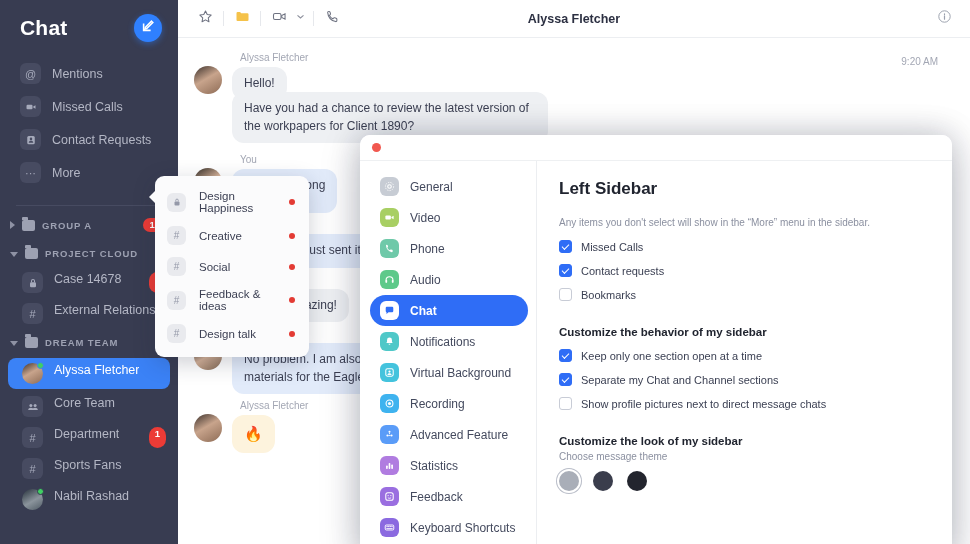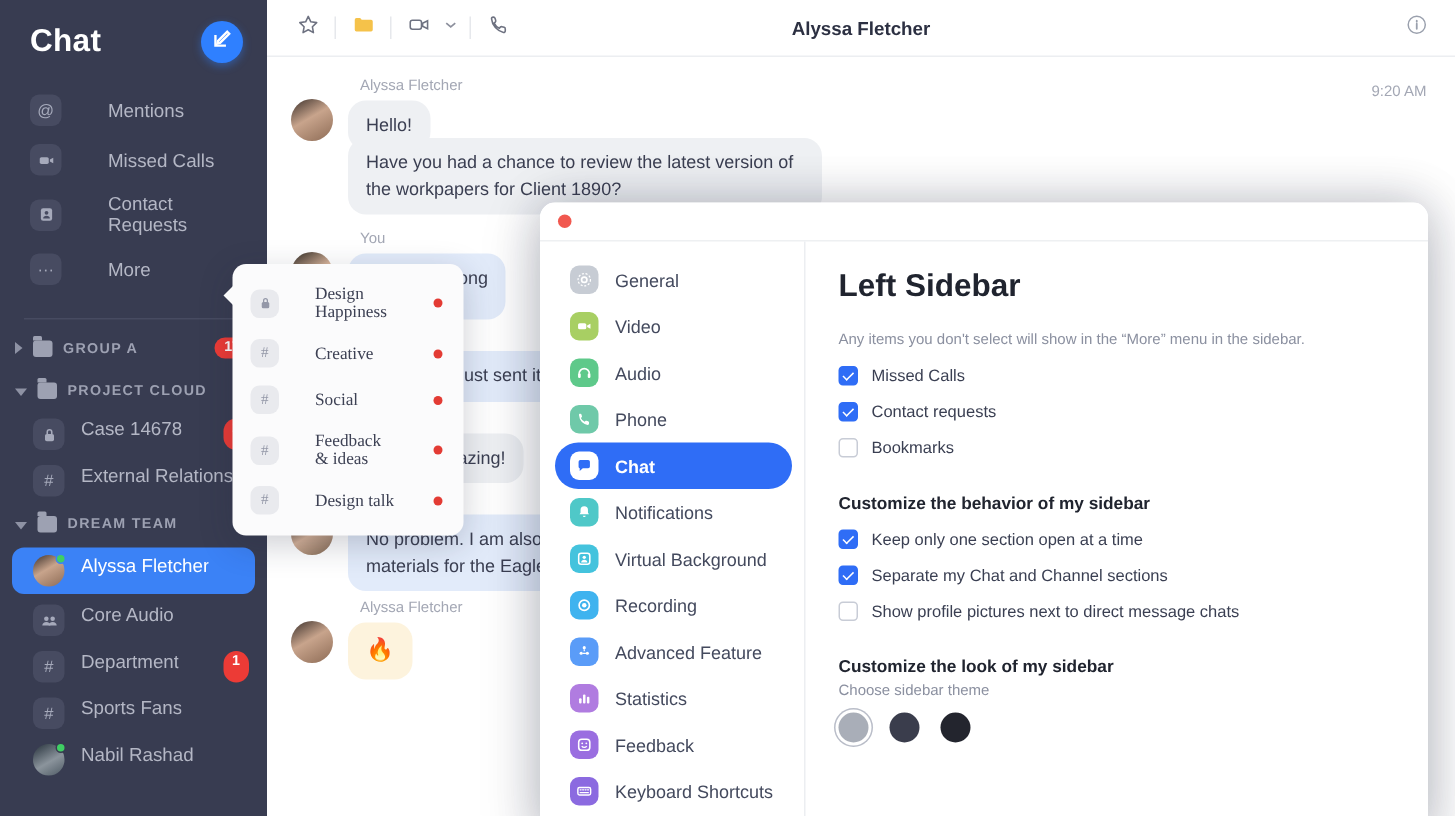--- a/index.html
+++ b/index.html
@@ -26,21 +26,21 @@
   .compose-btn svg { width:14px; height:14px; fill:none; stroke:#fff; stroke-width:1.8; }
 
   .sb-nav { padding: 3px 0 8px 0; }
   .sb-nav-item { display:flex; align-items:center; gap:11px; padding: 6px 16px 6px 20px; cursor:pointer; }
   .sq-icon {
     width: 21px; height: 21px; border-radius: 6px; background: #474b61;
     display:flex; align-items:center; justify-content:center;
     color:#a6aabb; font-size: 11px; flex: 0 0 auto;
   }
   .sq-icon svg { width: 12px; height:12px; fill:#a6aabb; }
-  .sb-nav-label { font-size: 12.5px; color:#b4b7c5;margin-left:20px; }
+  .sb-nav-label { font-size: 12.5px; color:#b4b7c5; }
 
   .sb-sep { height:1px; background:#474b61; margin: 8px 16px 4px 16px; }
 
   .grp-head { display:flex; align-items:center; gap:7px; padding: 8px 12px 8px 10px; cursor:pointer; position:relative; }
   .caret { width:0;height:0;border-style:solid; flex:0 0 auto; }
   .caret.right { border-width: 4px 0 4px 5px; border-color: transparent transparent transparent #8e92a4; }
   .caret.down  { border-width: 5px 4px 0 4px; border-color: #8e92a4 transparent transparent transparent; margin-top:2px; }
   .folder-ico { width:13px;height:11px;background:#9da1b2;border-radius:2px 2px 2px 2px; position:relative; flex:0 0 auto;}
   .folder-ico:before{content:"";position:absolute;left:0;top:-3px;width:6px;height:3px;background:#9da1b2;border-radius:1px 1px 0 0;}
   .grp-label { font-size: 9.5px; letter-spacing: .9px; font-weight:bold; color:#9da1b2; text-transform:uppercase; }
@@ -77,33 +77,33 @@
   .msg-row { display:flex; gap:10px; margin-bottom: 2px; }
   .msg-av { width:28px;height:28px;border-radius:50%; flex:0 0 auto; overflow:hidden; margin-top: 14px;}
   .msg-av.spacer { background: transparent; }
   .msg-col { flex: 1 1 auto; min-width:0; }
   .msg-name { font-size: 10px; color:#a3a7b4; margin: 0 0 4px 8px; }
   .bubble {
     display:inline-block; max-width: 330px; padding: 8px 12px; border-radius: 12px;
     font-size: 12px; line-height: 1.45; color:#3b3f52; background:#eef0f3;
   }
   .bubble.me { background:#e2ebfa; }
-  .msg-time { font-size:10px; color:#a3a7b4; position:absolute; right:3px; }
+  .msg-time { font-size:10px; color:#a3a7b4; position:absolute; right:16px; }
 
   
   #ctx-menu {
     position:absolute; left:155px; top:176px; width:154px;
     background:#fbfbfc; border-radius:9px; box-shadow: 0 6px 22px rgba(30,35,60,.22);
     padding: 8px 0; z-index: 40;
   }
   #ctx-menu:before{
     content:""; position:absolute; left:-6px; top:14px;
     border-style:solid; border-width:7px 7px 7px 0; border-color: transparent #fbfbfc transparent transparent;
   }
-  .ctx-item { display:flex; align-items:center; gap:24px; padding: 6px 12px 6px 12px; cursor:pointer;font-family:Liberation Serif, serif; }
+  .ctx-item { display:flex; align-items:center; gap:13px; padding: 6px 12px 6px 12px; cursor:pointer; }
   .ctx-ico { width:19px;height:19px;border-radius:6px;background:#e9eaee; display:flex;align-items:center;justify-content:center;
              font-size:10px; color:#9498a8; flex:0 0 auto; }
   .ctx-ico svg{width:10px;height:10px;fill:#9498a8;}
   .ctx-label { font-size:11.5px; color:#3d4154; flex:1 1 auto; }
   .ctx-dot { width:6px;height:6px;border-radius:50%; background:#e33b34; flex:0 0 auto; margin-right:2px;}
 
   
   #settings {
     position:absolute; left:360px; top:135px; width: 592px; height: 420px;
     background:#fff; border-radius: 10px 10px 0 0;
@@ -116,21 +116,21 @@
   .set-body { display:flex; flex: 1 1 auto; min-height:0; }
   .set-nav { width: 177px; flex:0 0 auto; border-right:1px solid #eceef1; padding: 10px 8px 10px 10px; overflow:hidden;}
   .set-nav-item { display:flex; align-items:center; gap:11px; padding: 6px 10px; border-radius: 16px; cursor:pointer; }
   .set-nav-item.active { background:#2f6df6; }
   .set-nav-item.active .set-nav-label { color:#fff; font-weight:bold; }
   .set-ico { width:19px;height:19px;border-radius:6px; display:flex;align-items:center;justify-content:center; flex:0 0 auto;}
   .set-ico svg { width:11px;height:11px; fill:#fff; }
   .set-nav-label { font-size:12px; color:#444a5e; }
 
   .set-main { flex: 1 1 auto; padding: 18px 22px; overflow:hidden; }
-  .set-h1 { font-size: 21px; font-weight:bold; color:#20242f; margin-bottom: 18px;}
+  .set-h1 { font-size: 17px; font-weight:bold; color:#20242f; margin-bottom: 18px;}
   .set-h2 { font-size: 11.5px; font-weight:bold; color:#20242f; margin-bottom: 4px;}
   .set-sub { font-size: 10px; color:#8b90a0; margin-bottom: 12px;}
   .chk-row { display:flex; align-items:center; gap:9px; margin-bottom: 11px; cursor:pointer;}
   .chk { width: 13px; height:13px; border-radius: 3px; border:1px solid #c8ccd6; background:#fff; flex:0 0 auto;
          display:flex; align-items:center; justify-content:center;}
   .chk.on { background:#2f6df6; border-color:#2f6df6; }
   .chk.on:after { content:""; width:6px;height:3px;border-left:1.6px solid #fff;border-bottom:1.6px solid #fff;
                   transform: rotate(-45deg); margin-top:-1px;}
   .chk-label { font-size:11px; color:#3a3f52; }
   .gap { height: 14px; }
@@ -230,21 +230,21 @@
     </div>
     <div class="chan-item">
       <span class="sq-icon">
         <svg viewBox="0 0 16 16">
             <circle cx="5.2" cy="6" r="2"></circle>
             <circle cx="10.8" cy="6" r="2"></circle>
             <path d="M1.6 12c0-2 1.6-3.1 3.6-3.1S8.8 10 8.8 12z"></path>
             <path d="M7.2 12c0-2 1.6-3.1 3.6-3.1S14.4 10 14.4 12z"></path>
           </svg>
       </span>
-      <span class="label">Core Audio</span>
+      <span class="label">Core Team</span>
     </div>
     <div class="chan-item">
       <span class="sq-icon">#</span>
       <span class="label">Department</span>
       <span class="badge">1</span>
     </div>
     <div class="chan-item">
       <span class="sq-icon">#</span>
       <span class="label">Sports Fans</span>
     </div>
@@ -425,36 +425,36 @@
         <div class="set-nav-item">
           <span class="set-ico" style="background:#a8cf63">
             <svg viewBox="0 0 16 16">
                 <rect x="2" y="5" width="8" height="6" rx="1.6"></rect>
                 <path d="M10.8 7.2l3.2-1.7v5l-3.2-1.7z"></path>
               </svg>
           </span>
           <span class="set-nav-label">Video</span>
         </div>
         <div class="set-nav-item">
+          <span class="set-ico" style="background:#6fc9a9">
+            <svg viewBox="0 0 16 16">
+                <path d="M4.2 2.6c.6 0 1 .3 1.1.8l.5 1.6c.1.4 0 .8-.3 1.1l-.8.7a7.6 7.6 0 003.7 3.7l.7-.8c.3-.3.7-.4 1.1-.3l1.6.5c.5.1.8.5.8 1.1v1.4c0 .7-.6 1.2-1.3 1.1A11 11 0 012.9 3.8c-.1-.7.4-1.2 1.1-1.2z"></path>
+              </svg>
+          </span>
+          <span class="set-nav-label">Phone</span>
+        </div>
+        <div class="set-nav-item">
           <span class="set-ico" style="background:#5ec98a">
             <svg viewBox="0 0 16 16">
                 <path d="M3 9a5 5 0 0110 0" fill="none" stroke="#fff" stroke-width="1.6"></path>
                 <rect x="2" y="8.5" width="2.6" height="4.5" rx="1.2"></rect>
                 <rect x="11.4" y="8.5" width="2.6" height="4.5" rx="1.2"></rect>
               </svg>
           </span>
           <span class="set-nav-label">Audio</span>
-        </div>
-        <div class="set-nav-item">
-          <span class="set-ico" style="background:#6fc9a9">
-            <svg viewBox="0 0 16 16">
-                <path d="M4.2 2.6c.6 0 1 .3 1.1.8l.5 1.6c.1.4 0 .8-.3 1.1l-.8.7a7.6 7.6 0 003.7 3.7l.7-.8c.3-.3.7-.4 1.1-.3l1.6.5c.5.1.8.5.8 1.1v1.4c0 .7-.6 1.2-1.3 1.1A11 11 0 012.9 3.8c-.1-.7.4-1.2 1.1-1.2z"></path>
-              </svg>
-          </span>
-          <span class="set-nav-label">Phone</span>
         </div>
         <div class="set-nav-item active">
           <span class="set-ico" style="background:#ffffff">
             <svg viewBox="0 0 16 16">
                 <path d="M2.5 4.2A1.7 1.7 0 014.2 2.5h7.6a1.7 1.7 0 011.7 1.7v4.6a1.7 1.7 0 01-1.7 1.7H6.6L3.6 13V10.5a1.7 1.7 0 01-1.1-1.6z" fill="#2f6df6"></path>
               </svg>
           </span>
           <span class="set-nav-label">Chat</span>
         </div>
         <div class="set-nav-item">
@@ -562,21 +562,21 @@
           <span class="chk-label">Separate my Chat and Channel sections</span>
         </div>
         <div class="chk-row">
           <span class="chk"></span>
           <span class="chk-label">Show profile pictures next to direct message chats</span>
         </div>
 
         <div class="gap"></div>
 
         <div class="set-h2">Customize the look of my sidebar</div>
-        <div class="set-sub" style="margin-bottom:0">Choose sidebar theme</div>
+        <div class="set-sub" style="margin-bottom:0">Choose message theme</div>
         <div class="swatches">
           <span class="swatch sel" style="background:#a9aeb8"></span>
           <span class="swatch" style="background:#3a3d4c"></span>
           <span class="swatch" style="background:#23252e"></span>
         </div>
       </div>
     </div>
   </div>
 
 </div>

